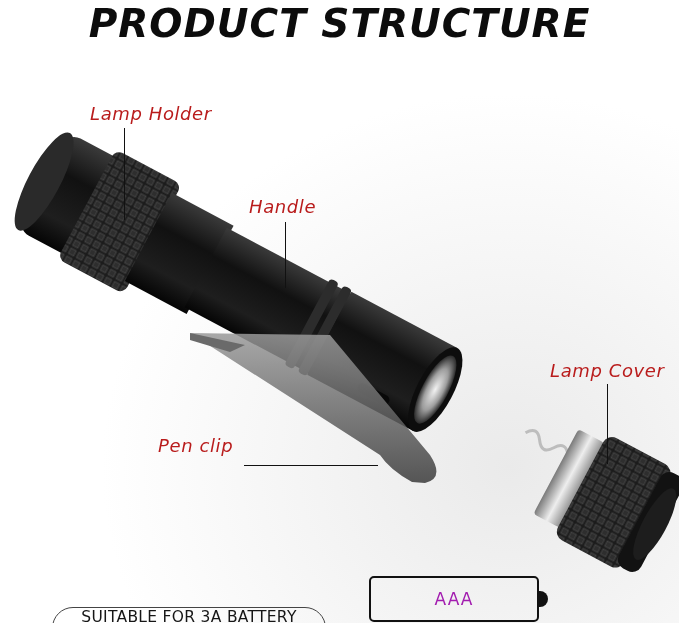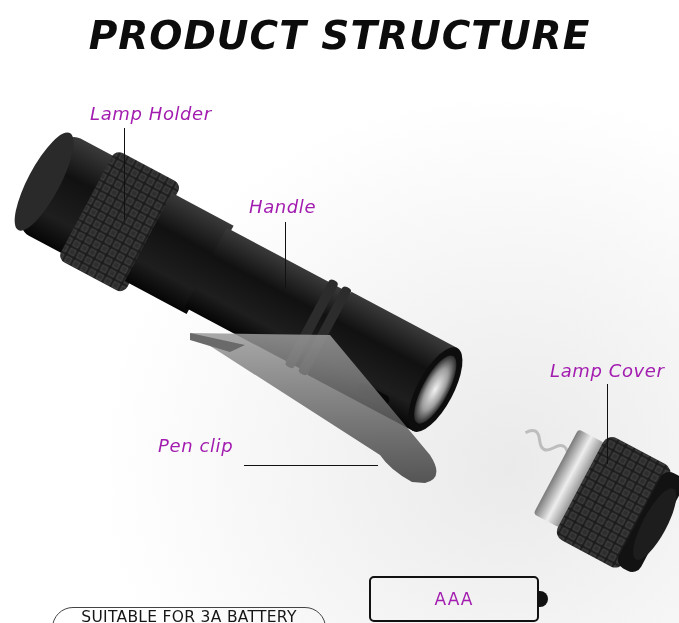--- a/index.html
+++ b/index.html
@@ -9,25 +9,25 @@
       font-family: "DejaVu Sans", sans-serif;
     }
     .bg-shade {
       position: absolute; left: 0; top: 0; width: 679px; height: 623px;
     }
     .title {
       position: absolute; left: 0; top: 0; width: 679px; text-align: center;
       font-family: "DejaVu Sans", sans-serif;
       font-weight: bold; font-style: italic;
       font-size: 39px; letter-spacing: 1px; color: #0c0c0c;
-      line-height: 40px; padding-top: 16px;
+      line-height: 40px; padding-top: 4px;
     }
     .label {
       position: absolute; font-family: "DejaVu Sans", sans-serif;
-      font-style: italic; font-size: 18px; color: #a21caf; letter-spacing: 0.6px;
+      font-style: italic; font-size: 18px; color: #b91c1c; letter-spacing: 0.6px;
       white-space: nowrap;
     }
     .leader { position: absolute; background: #111; }
     .illus { position: absolute; left: 0; top: 0; }
     .pill {
       position: absolute; left: 52px; top: 607px; width: 274px; height: 42px;
       border: 1.2px solid #444; border-radius: 22px; box-sizing: border-box;
       display: flex; justify-content: center;
       font-family: "DejaVu Sans", sans-serif; font-size: 15.5px; color: #161616;
       letter-spacing: 0.3px;

